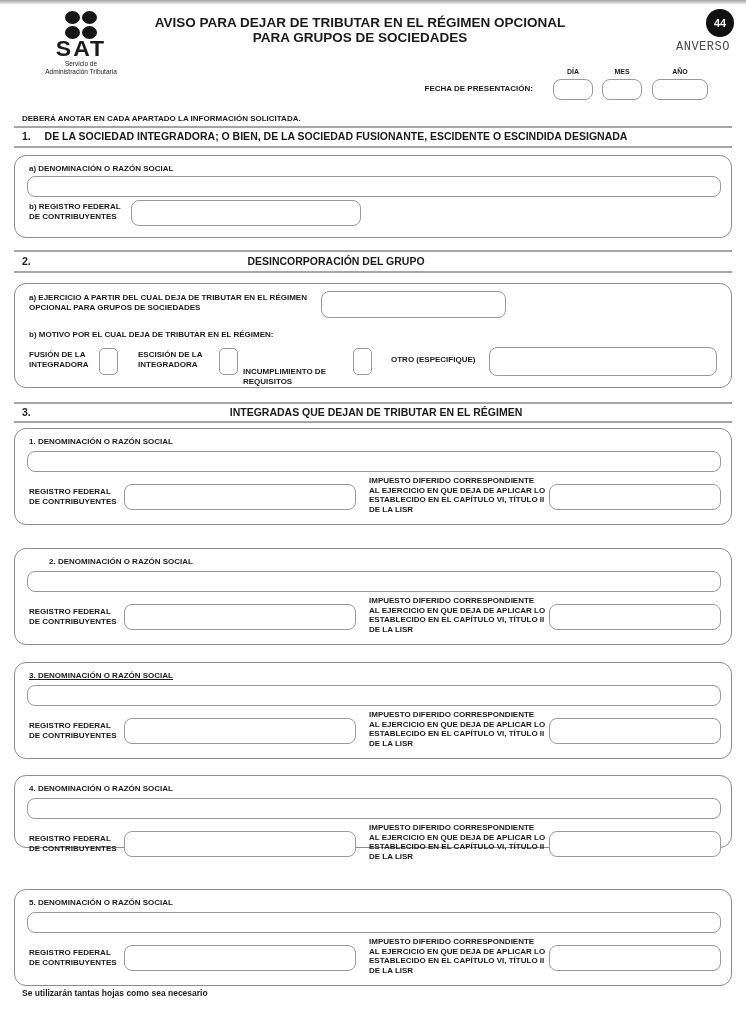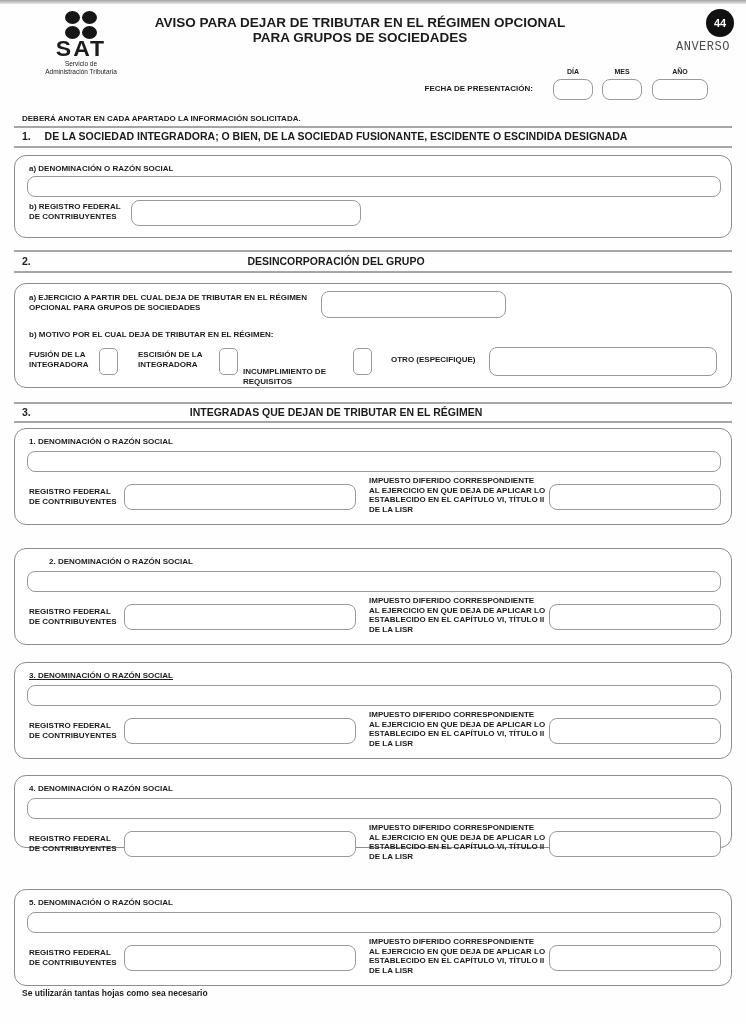--- a/index.html
+++ b/index.html
@@ -120,21 +120,21 @@
     <div class="lbl ml" style="left:228px;top:66px;margin-top:17px;">INCUMPLIMIENTO DE
 REQUISITOS</div>
     <div class="checkbox" style="left:338px;top:64px;"></div>
 
     <div class="lbl" style="left:376px;top:71px;">OTRO (ESPECIFIQUE)</div>
     <input class="box" style="left: 474px; top: 63px; width: 228px; height: 29px;">
   </div>
 
   <div class="rule" style="top:402px;"></div>
   <div class="sec-num" style="top:406px;">3.</div>
-  <div class="sec-title" style="top:406px;">INTEGRADAS QUE DEJAN DE TRIBUTAR EN EL RÉGIMEN</div>
+  <div class="sec-title" style="top:406px;padding-left:40px;">INTEGRADAS QUE DEJAN DE TRIBUTAR EN EL RÉGIMEN</div>
   <div class="rule" style="top:421px;"></div>
 
   <div class="gbox" style="top:428px;height:97px;">
     <div class="lbl" style="left:14px;top:8px;">1. DENOMINACIÓN O RAZÓN SOCIAL</div>
     <input class="box" style="left: 12px; top: 22px; width: 694px; height: 21px;">
     <div class="lbl ml" style="left:14px;top:58px;">REGISTRO FEDERAL
 DE CONTRIBUYENTES</div>
     <input class="box" style="left: 109px; top: 55px; width: 232px; height: 26px;">
     <div class="lbl ml" style="left:354px;top:47px;">IMPUESTO DIFERIDO CORRESPONDIENTE
 AL EJERCICIO EN QUE DEJA DE APLICAR LO

